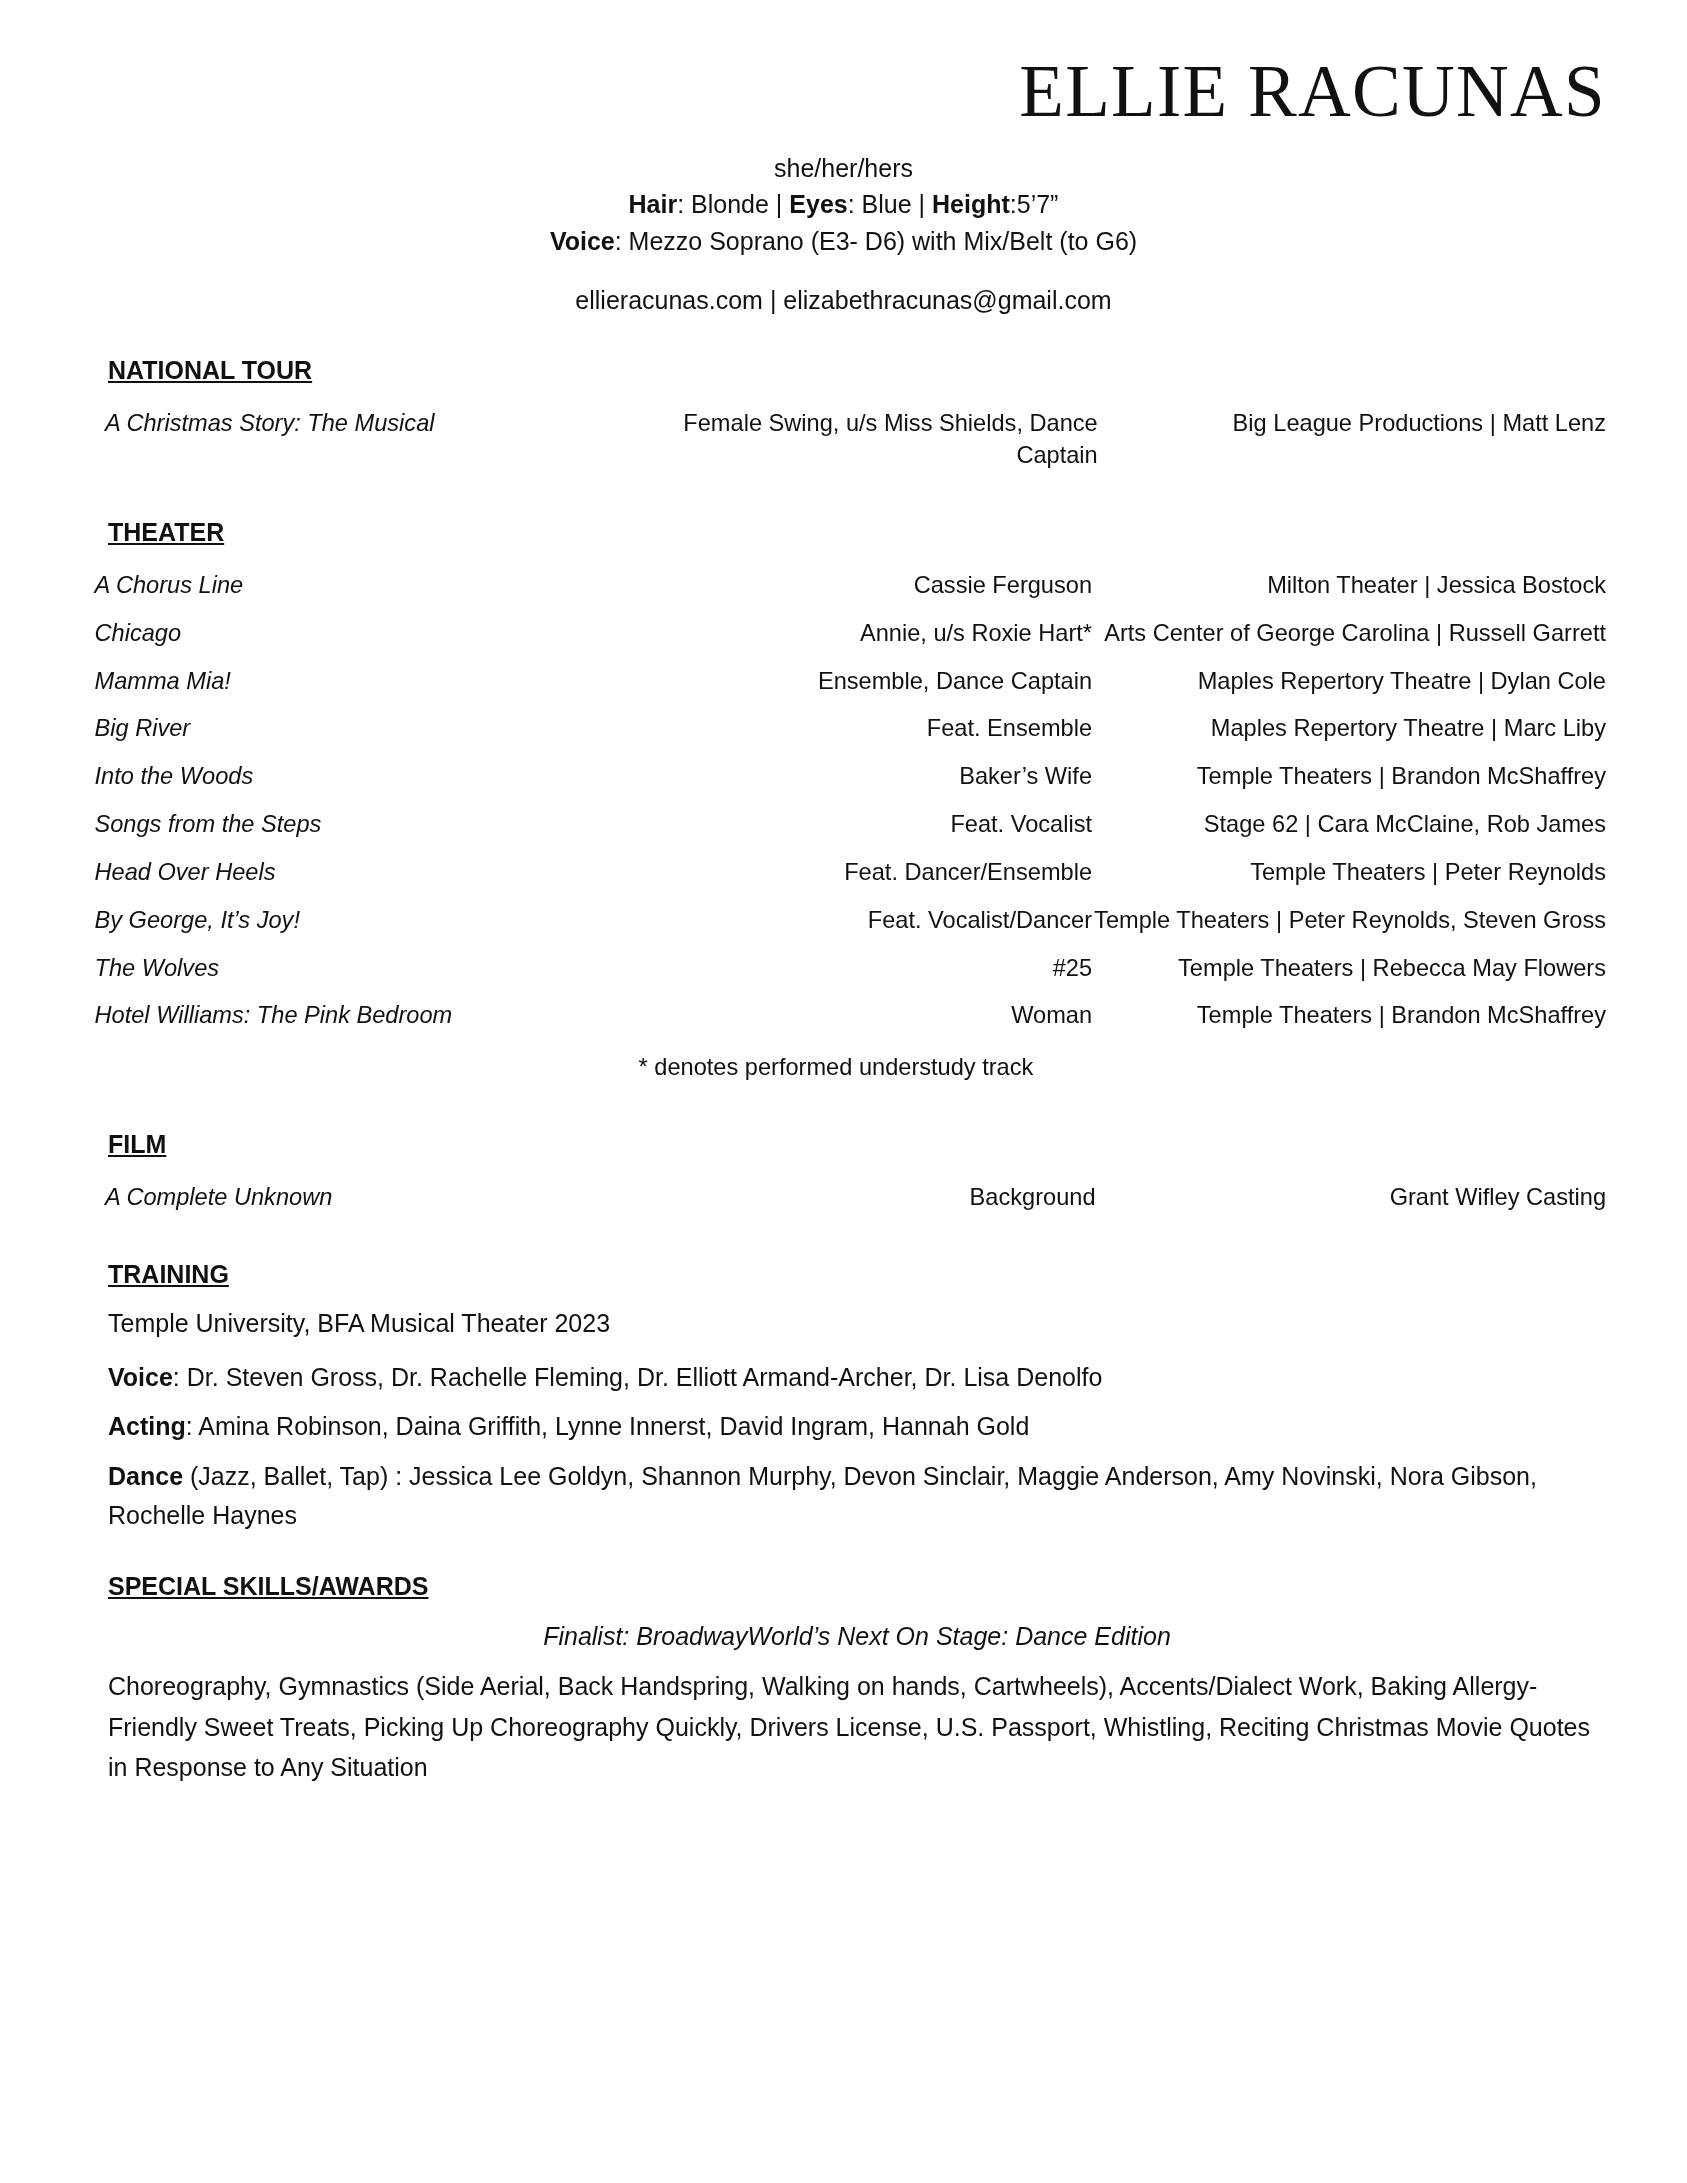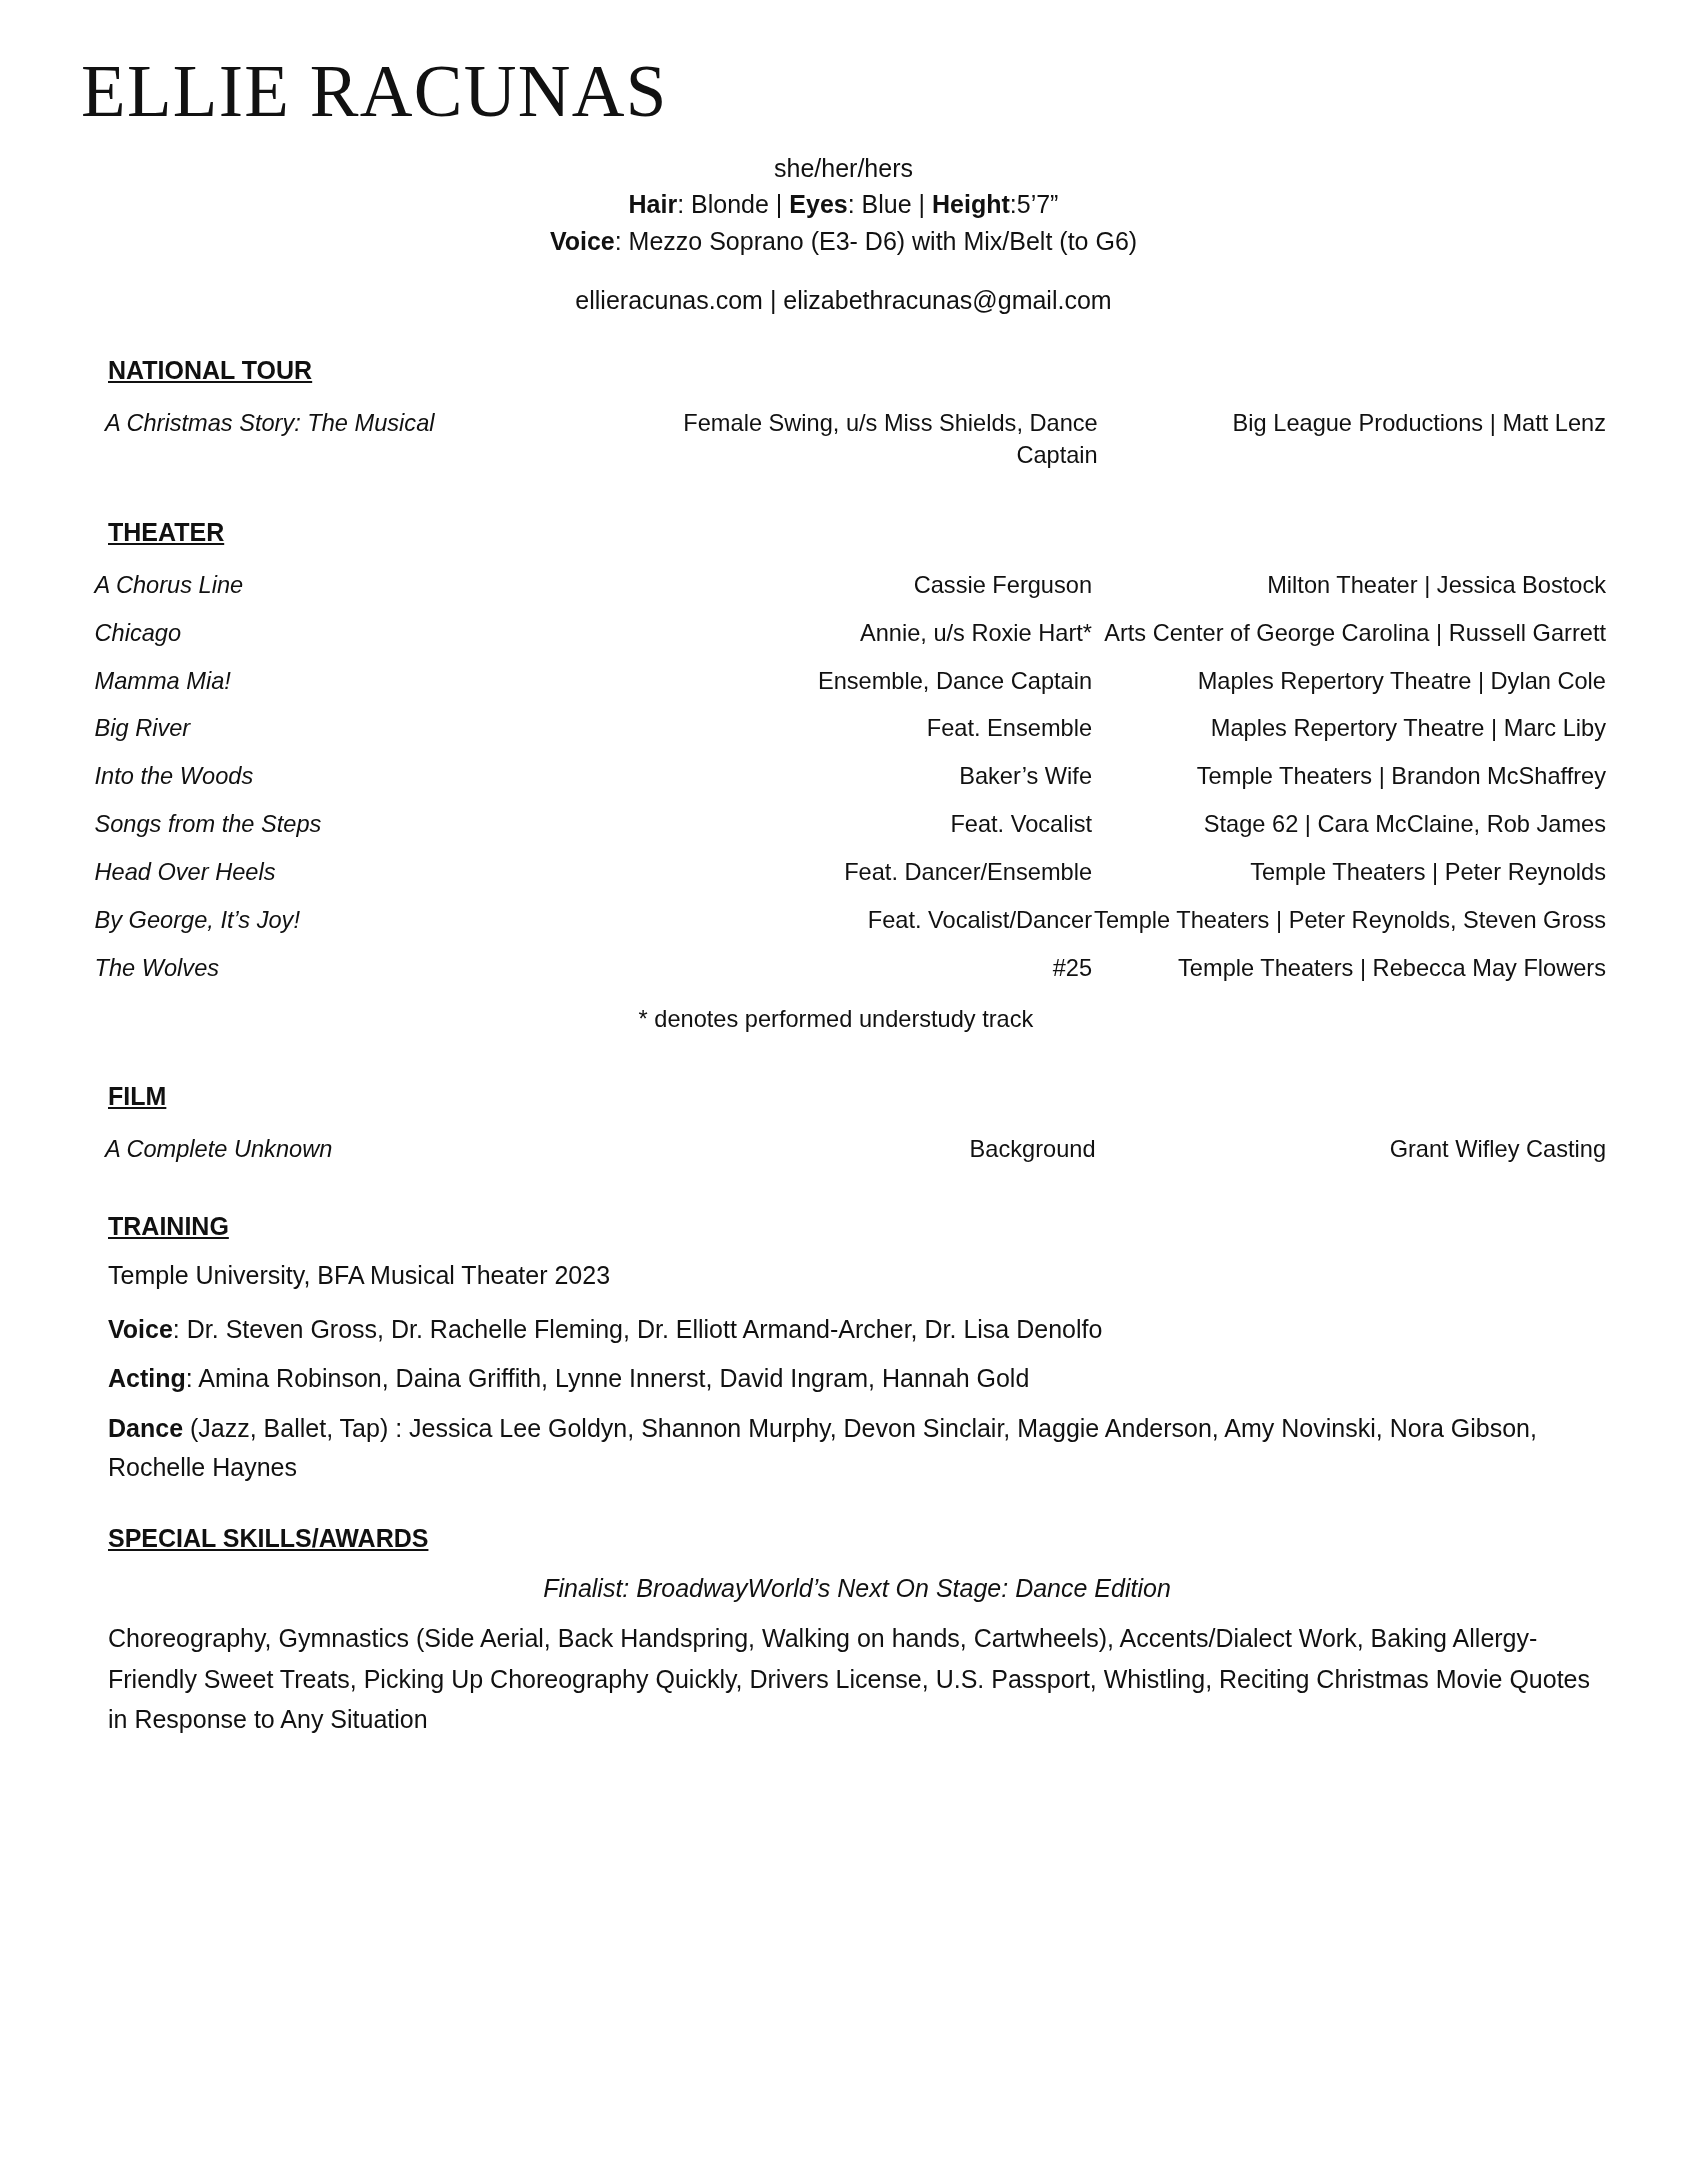--- a/index.html
+++ b/index.html
@@ -18,21 +18,21 @@
     background: #ffffff;
     box-sizing: border-box;
     padding: 40px 81px 54px 81px;
     position: relative;
   }
   .name {
     font-family: "Liberation Serif", serif;
     font-size: 73px;
     font-weight: 400;
     letter-spacing: 1.3px;
-    text-align: left;
+    text-align: right;
     line-height: 1.05;
     margin: 13.5px 0 20px 0;
   }
   .pronouns, .statline, .contact {
     text-align: center;
     font-size: 25px;
     line-height: 1.45;
   }
   .statline b { font-weight: 700; }
   .contact {
@@ -175,20 +175,25 @@
     <tr>
       <td class="col-show">By George, It’s Joy!</td>
       <td class="col-role">Feat. Vocalist/Dancer</td>
       <td class="col-house">Temple Theaters | Peter Reynolds, Steven Gross</td>
     </tr>
     <tr>
       <td class="col-show">The Wolves</td>
       <td class="col-role">#25</td>
       <td class="col-house">Temple Theaters | Rebecca May Flowers</td>
     </tr>
+    <tr>
+      <td class="col-show">Hotel Williams: The Pink Bedroom</td>
+      <td class="col-role">Woman</td>
+      <td class="col-house">Temple Theaters | Brandon McShaffrey</td>
+    </tr>
     <tr class="note-row">
       <td class="col-show"></td>
       <td class="col-role" colspan="2" style="font-style:normal;text-align:left;">* denotes performed understudy track</td>
     </tr>
   </tbody>
     </table>
 
   <div class="section-head">FILM</div>
   <table class="credits">
     <tbody>

